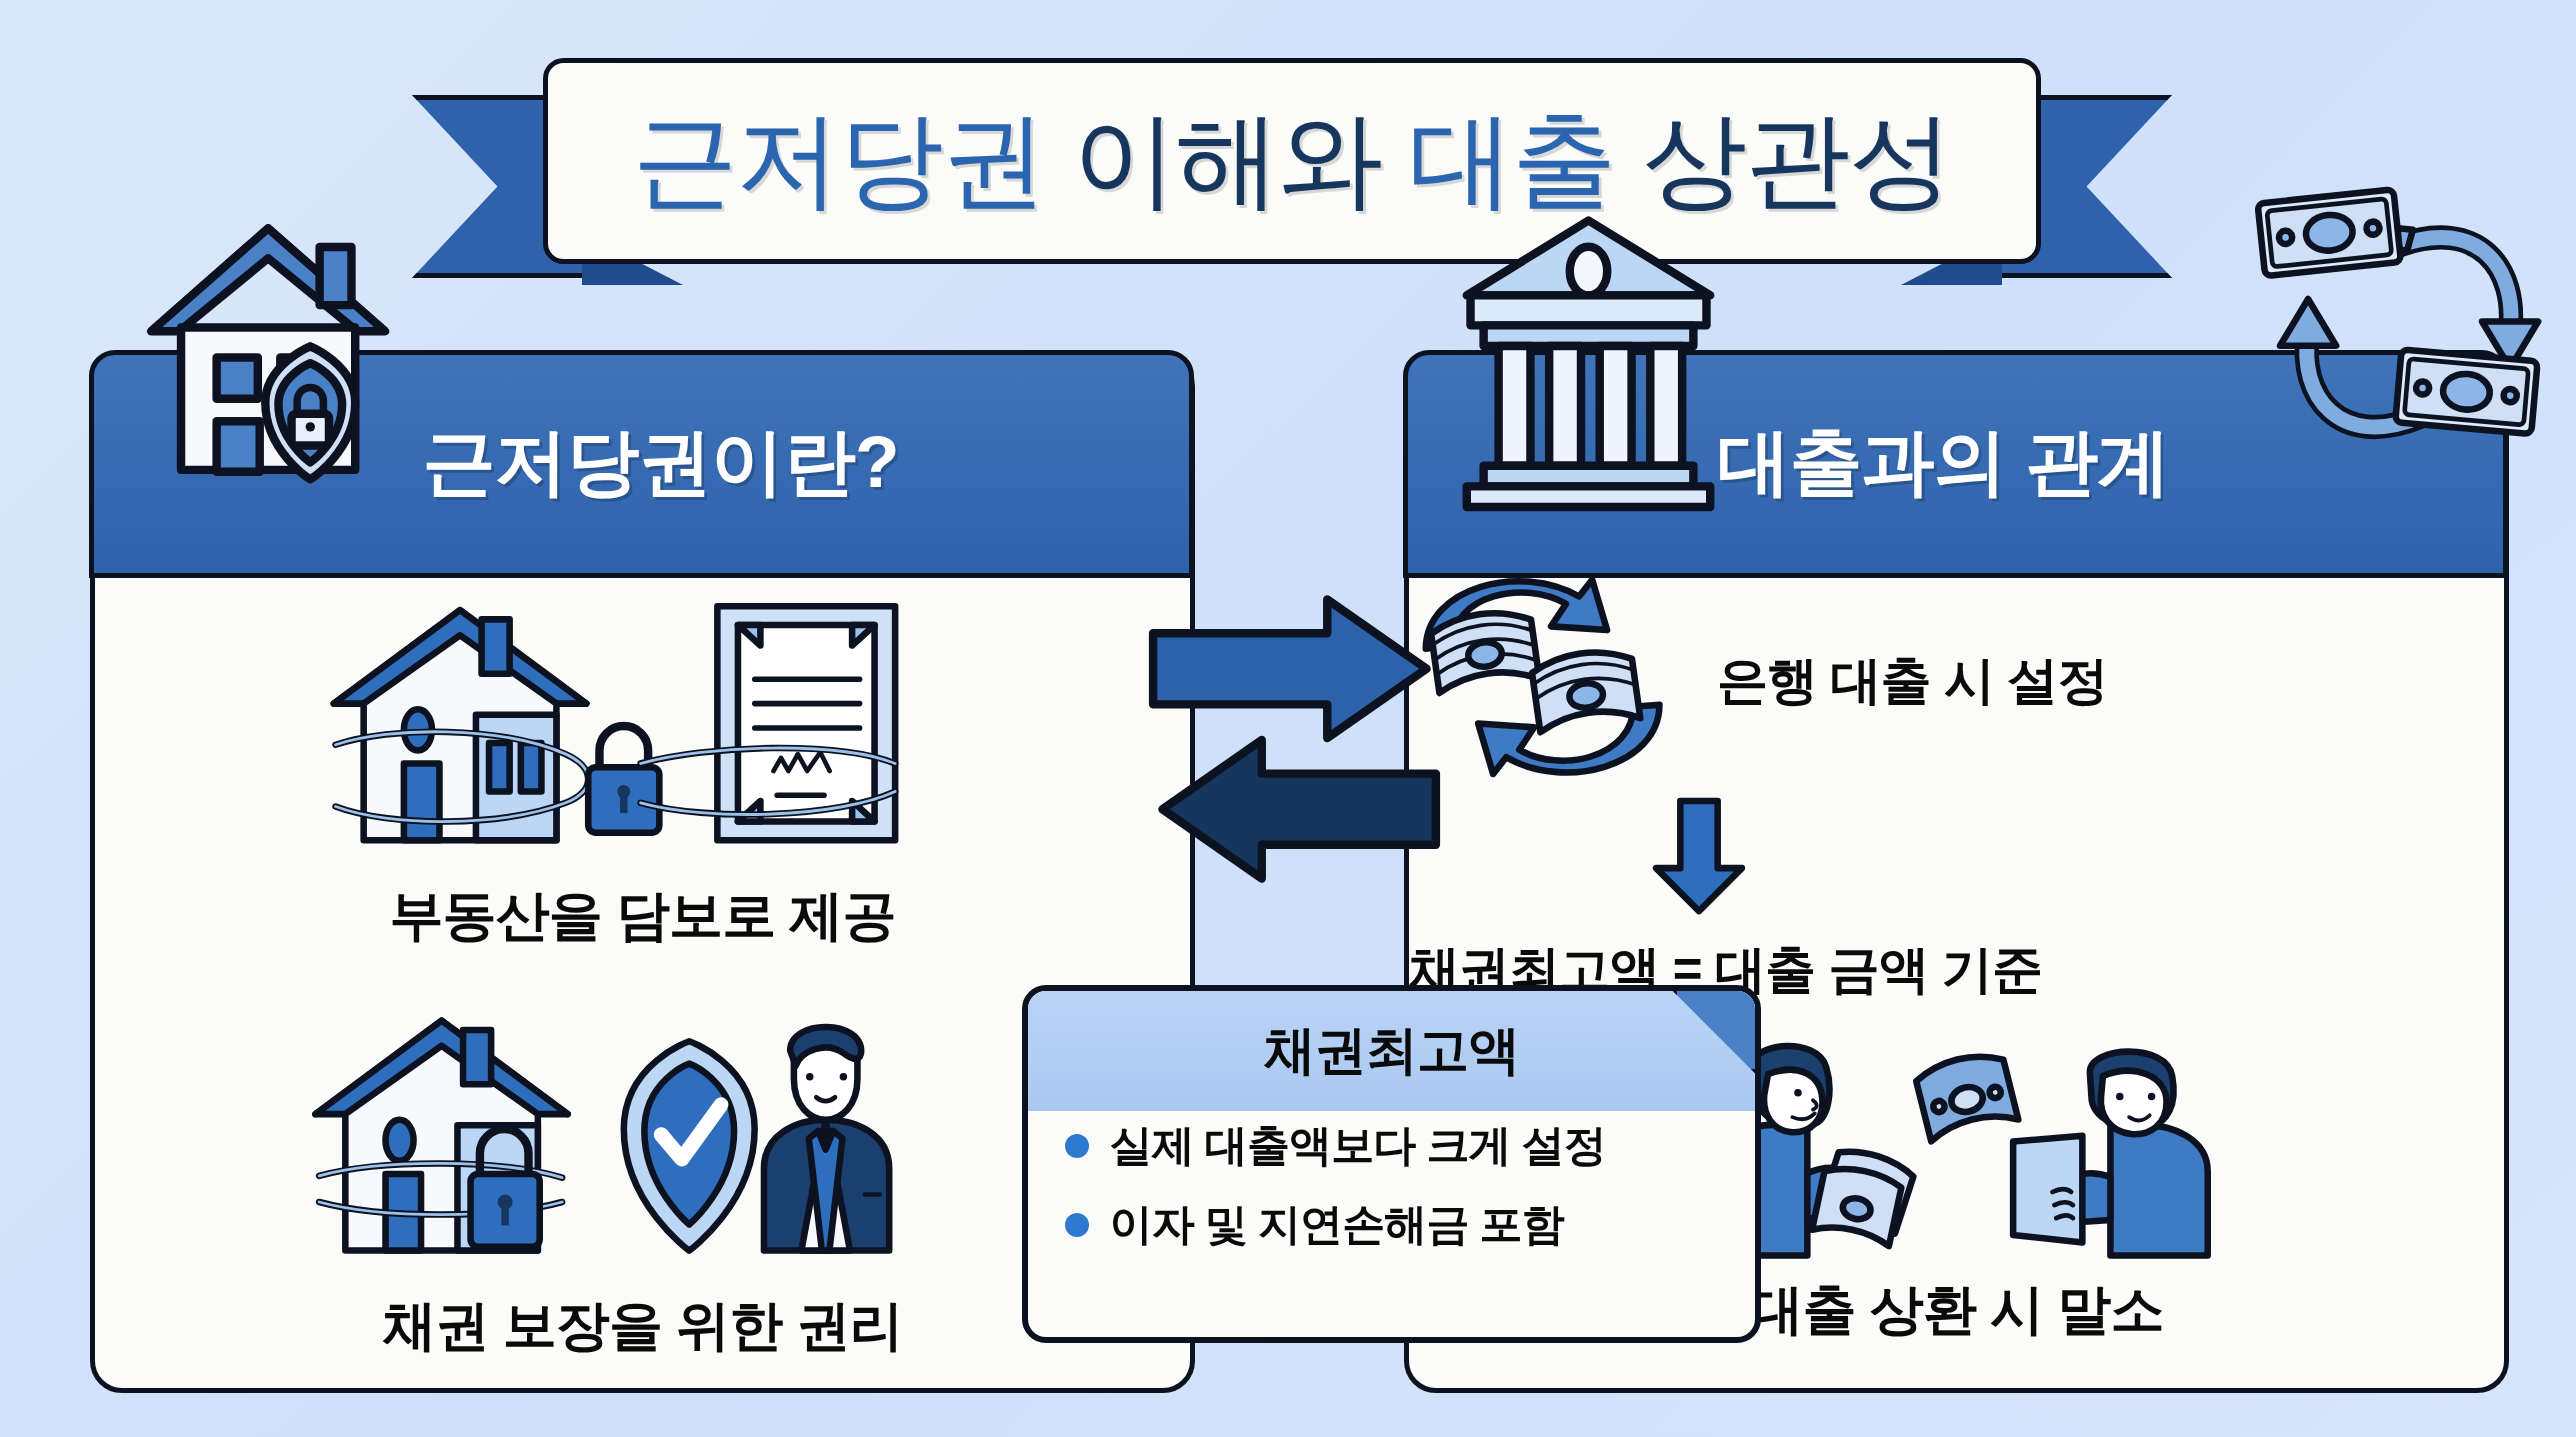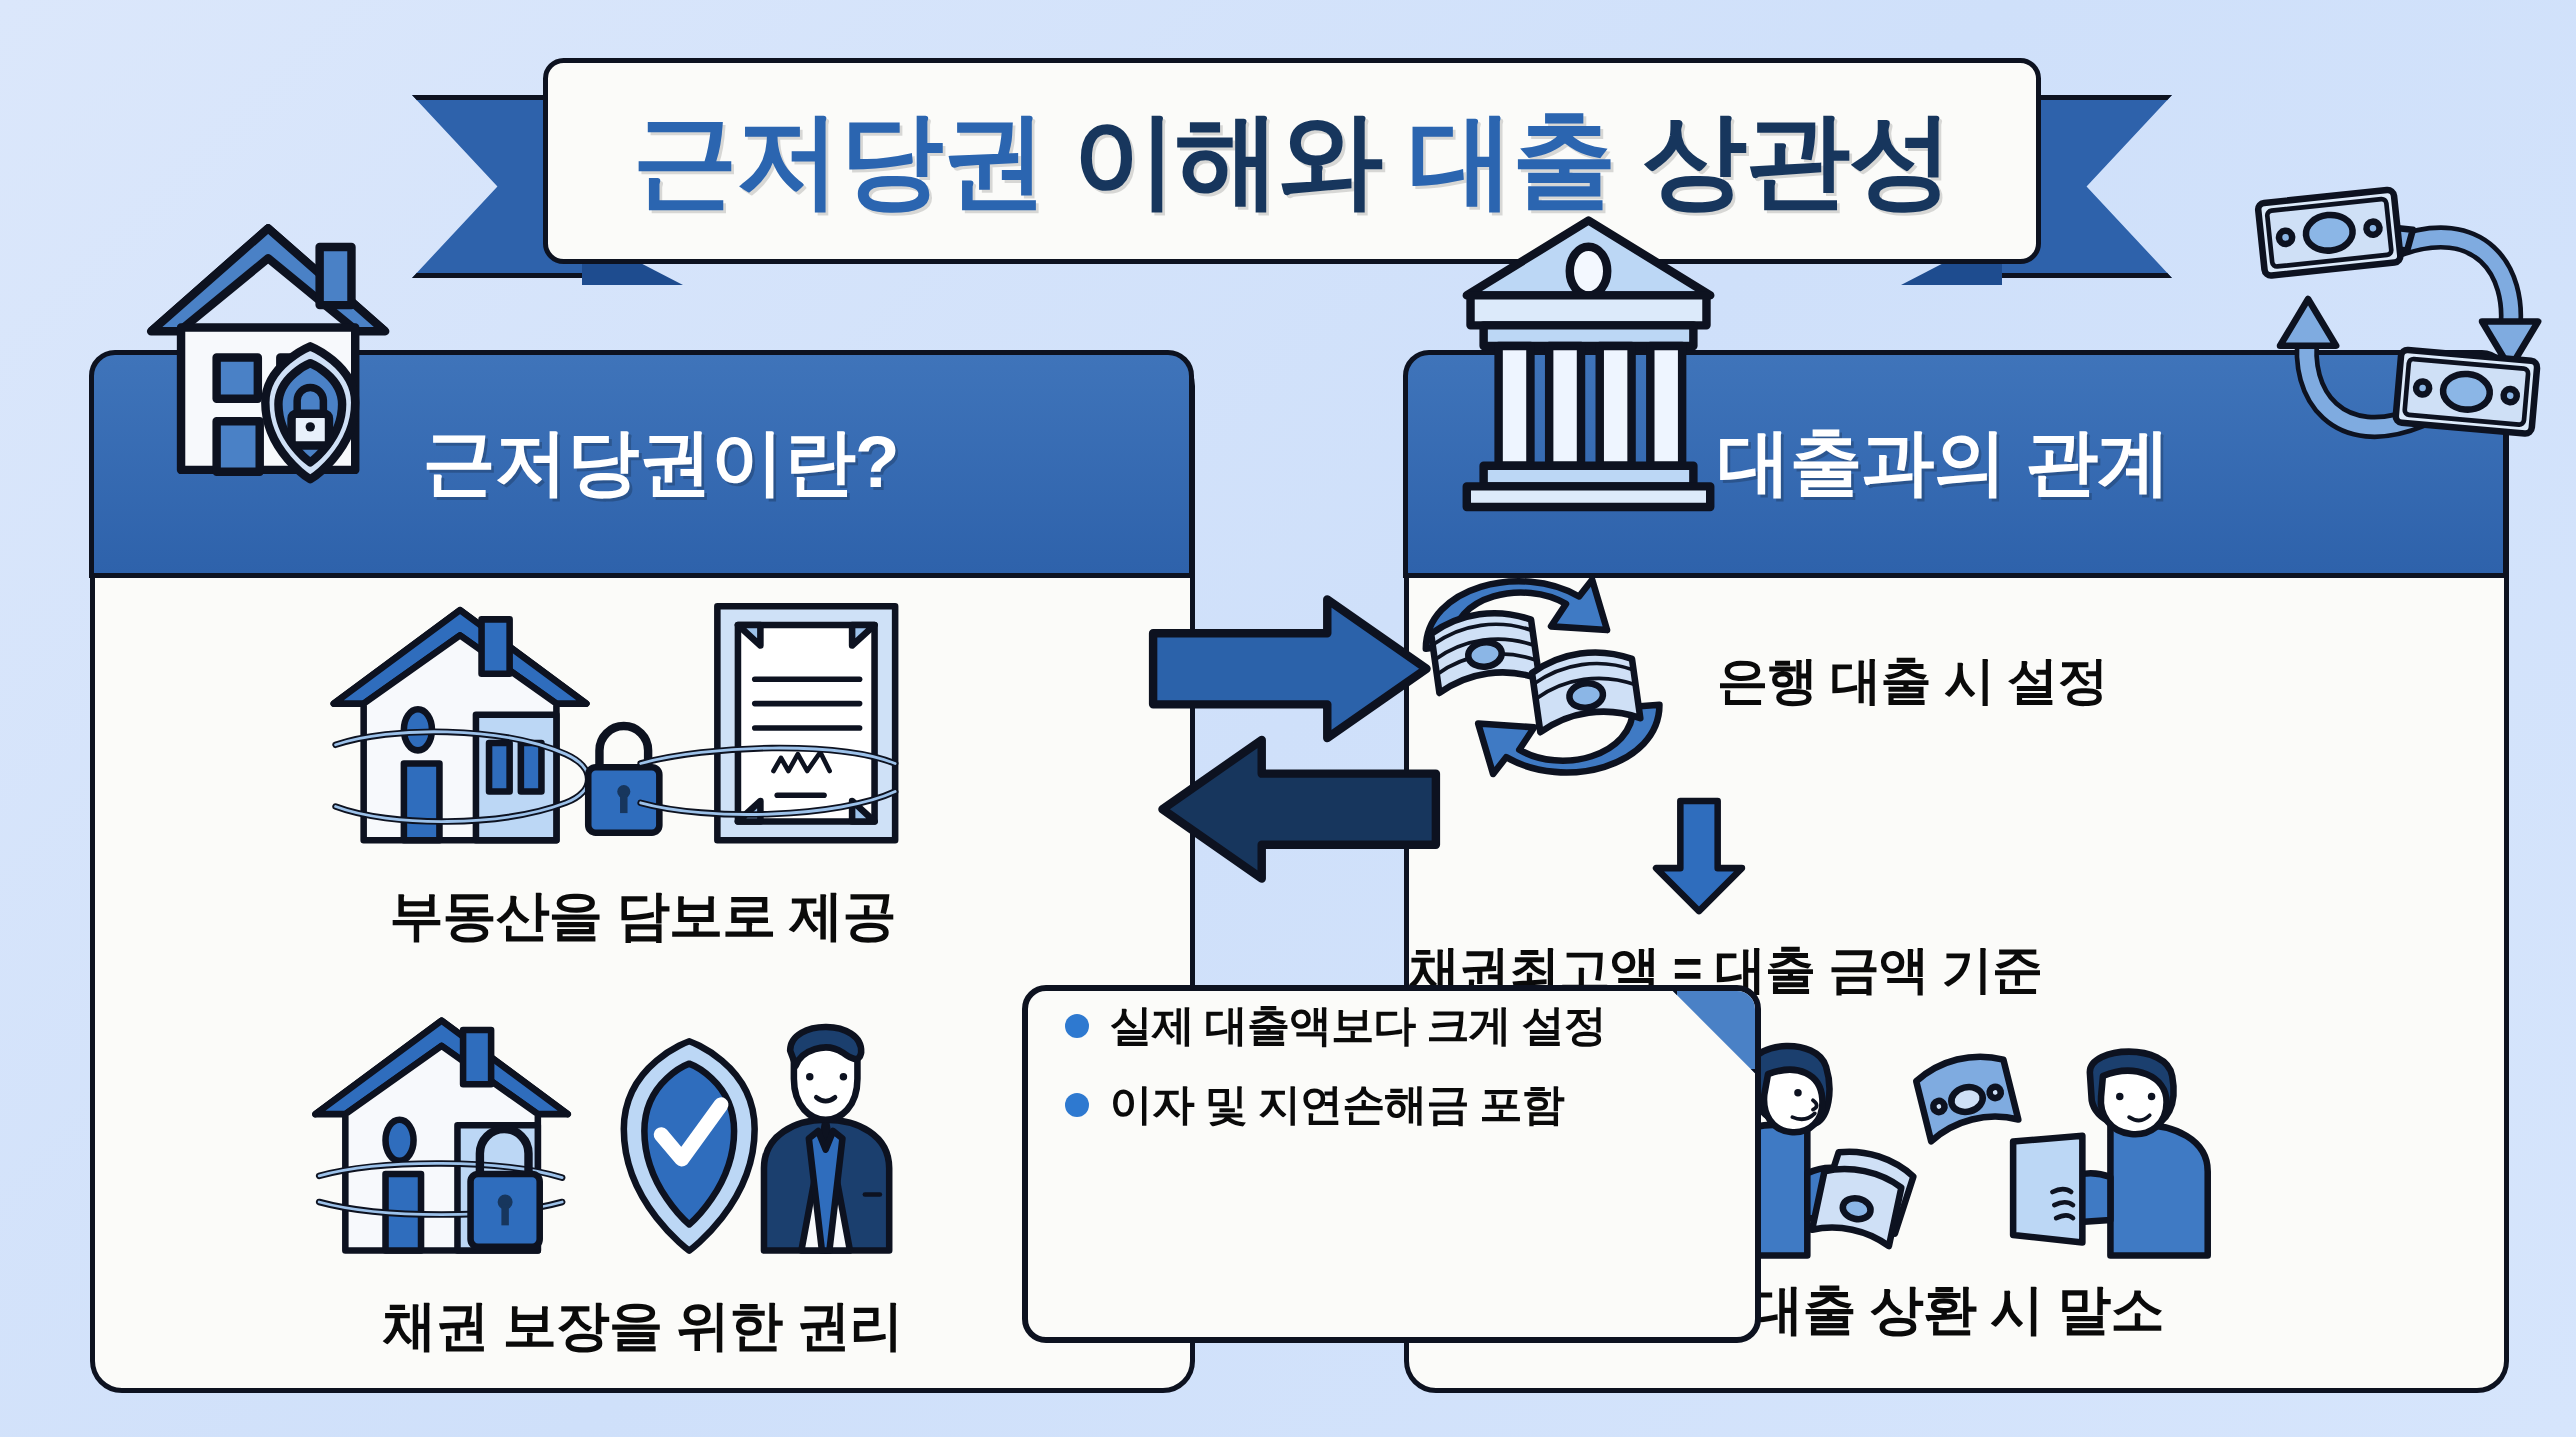--- a/index.html
+++ b/index.html
@@ -44,21 +44,21 @@
     left: 131px; top: 0;
     width: 1498px; height: 206px;
     background: #fbfbf9;
     border: 5.6px solid #0d1220;
     border-radius: 20.6px;
     display: flex; align-items: center; justify-content: center;
     z-index: 3;
   }
   .title-text {
     font-size: 105px;
-    font-weight: 700;
+    font-weight: 400;
     letter-spacing: -1.9px;
     white-space: nowrap;
     text-shadow: 2.8px 2.8px 0 rgba(0,0,0,0.14);
   }
   .t-blue { color: #2b65b0; }
   .t-navy { color: #17365d; }
 
   
   .panel {
     position: absolute;
@@ -436,20 +436,23 @@
 </div>
 
 <div class="center-arrows">
   <svg width="309" height="309" viewBox="0 0 330 330">
     <path d="M14 44 h186 v-36 l106 74 l-106 74 v-36 h-186 Z" fill="#2b62aa" stroke="#0d1220" stroke-width="9" stroke-linejoin="round"></path>
     <path d="M316 194 h-186 v-36 l-106 74 l106 74 v-36 h186 Z" fill="#17365d" stroke="#0d1220" stroke-width="9" stroke-linejoin="round"></path>
   </svg>
 </div>
 
 <div class="callout">
+  <div class="callout-head">
+    <div class="callout-title">채권최고액</div>
+  </div>
   <div class="callout-corner"></div>
   <div class="callout-list">
     <div class="callout-li">
       <div class="bullet"></div>
       <span>실제 대출액보다 크게 설정</span>
     </div>
     <div class="callout-li">
       <div class="bullet"></div>
       <span>이자 및 지연손해금 포함</span>
     </div>

